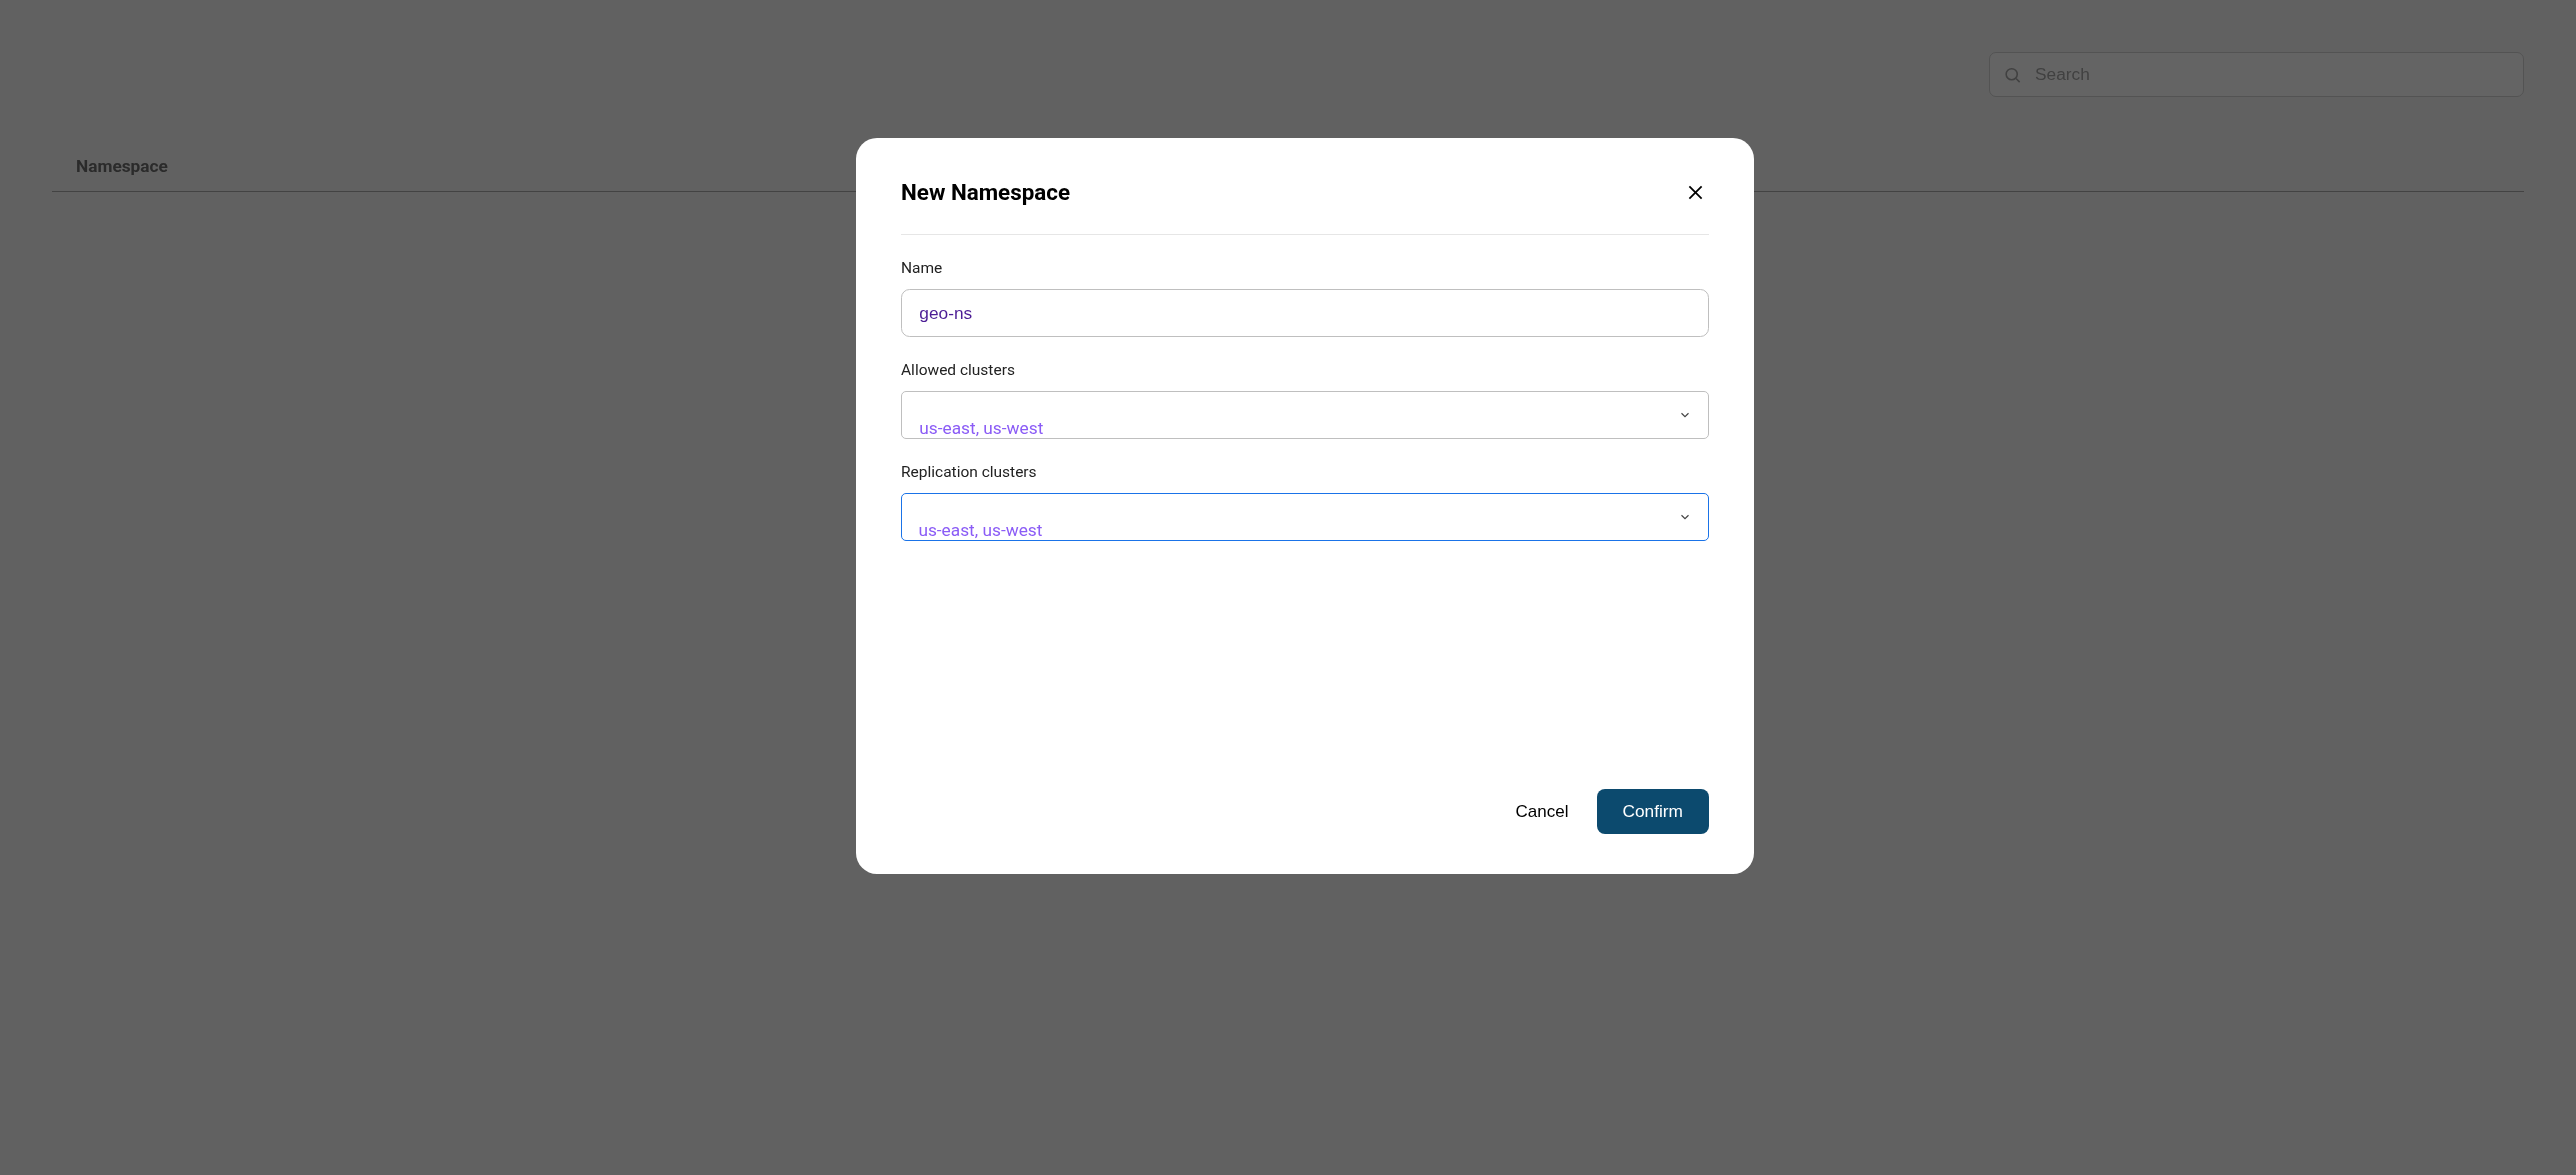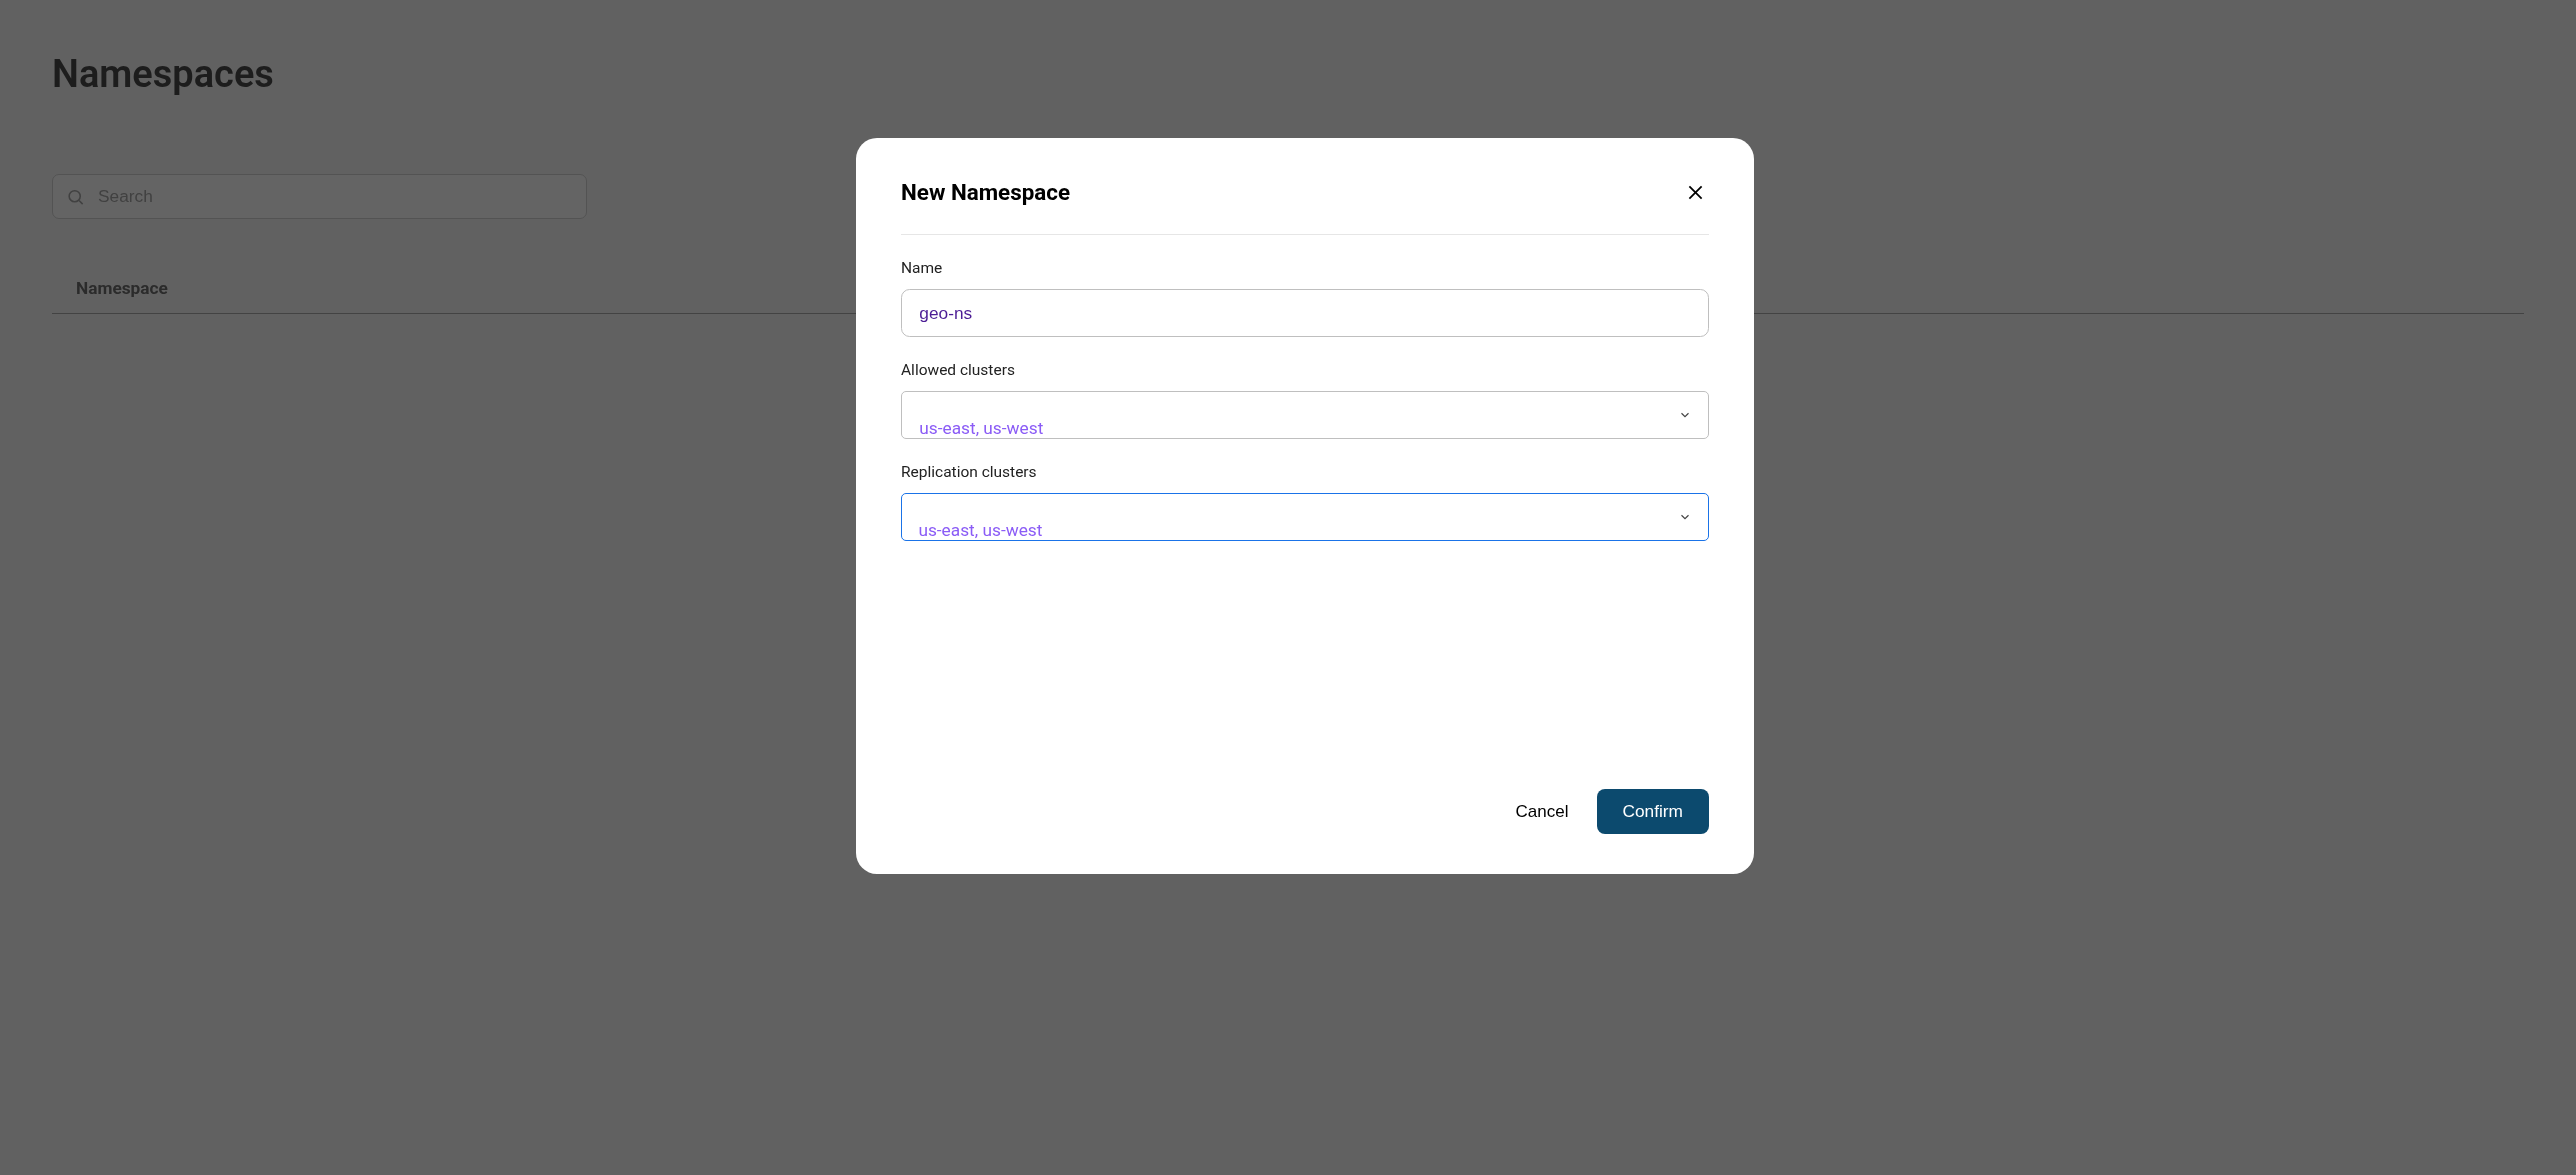--- a/index.html
+++ b/index.html
@@ -29,20 +29,21 @@
     
     .page-title {
       font-size: 38px;
       font-weight: 600;
       color: #000;
       margin-bottom: 78px;
     }
     
     .toolbar {
       display: flex;
+      justify-content: flex-end;
       margin-bottom: 43px;
     }
     
     .search-wrapper {
       position: relative;
       width: 535px;
     }
     
     .search-input {
       width: 100%;
@@ -225,21 +226,20 @@
       font-weight: 500;
       padding: 12px 26px;
       border-radius: 8px;
       cursor: pointer;
     }
   </style>
 </head>
 <body>
 
 <div class="page-background">
-  <h1 class="page-title">Namespaces</h1>
 
   <div class="toolbar">
     <div class="search-wrapper">
       <svg class="search-icon" viewBox="0 0 24 24">
         <circle cx="11" cy="11" r="7"></circle>
         <line x1="21" y1="21" x2="16.5" y2="16.5"></line>
       </svg>
       <input type="text" class="search-input" placeholder="Search" style="">
     </div>
   </div>

